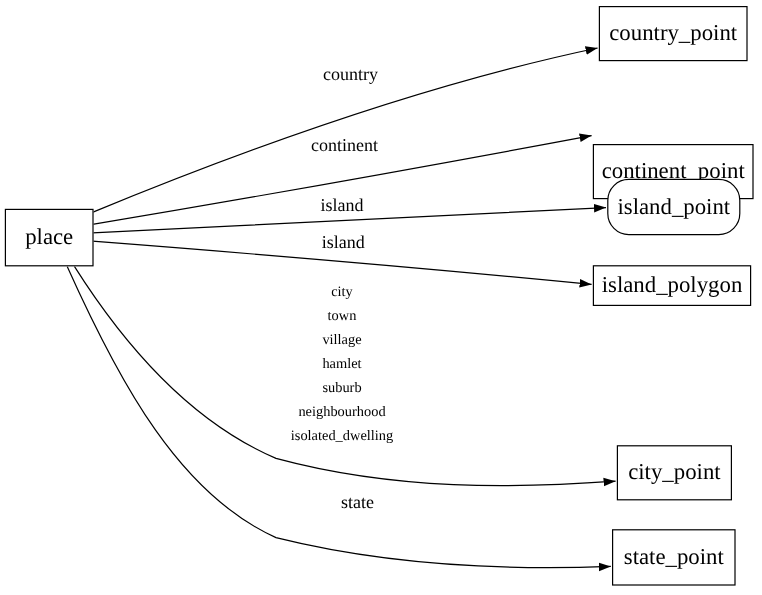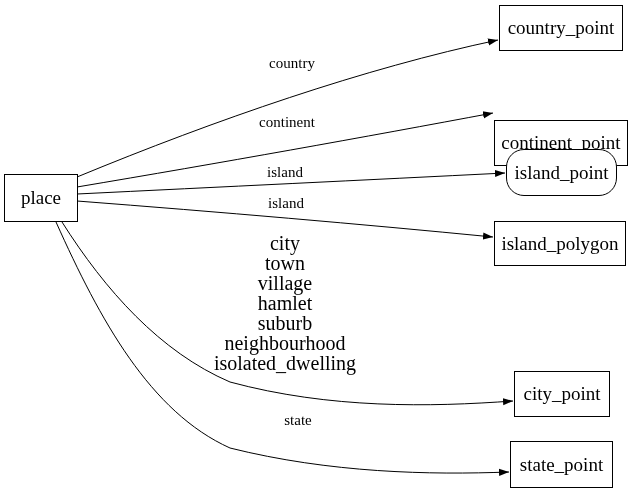--- a/index.html
+++ b/index.html
@@ -42,31 +42,31 @@
   .edge-label {
     position: absolute;
     transform: translate(-50%, -50%);
     font-size: 15px;
     white-space: nowrap;
     text-align: center;
   }
   .edge-label-block {
     position: absolute;
     transform: translateX(-50%);
-    font-size: 20px;
+    font-size: 12px;
     line-height: 20px;
     text-align: center;
     white-space: nowrap;
   }
   
   #node-place            { left: 4px;   top: 174px; width: 74px;  height: 48px; }
   #node-country-point    { left: 499px; top: 5px;   width: 124px; height: 46px; }
   #node-continent-point  { left: 494px; top: 76px;  width: 134px; height: 46px; margin-top: 44px; }
   #node-island-point     { left: 506px; top: 149px; width: 111px; height: 47px; border-radius: 18px; }
-  #node-island-polygon   { left: 494px; top: 221px; width: 132px; height: 45px; }
+  #node-island-polygon   { left: 494px; top: 221px; width: 132px; height: 34px; }
   #node-city-point       { left: 514px; top: 371px; width: 96px;  height: 46px; }
   #node-state-point      { left: 510px; top: 441px; width: 103px; height: 47px; text-align: center; }
   
   #label-country   { left: 292px; top: 63px; }
   #label-continent { left: 287px; top: 122px; }
   #label-island-1  { left: 285px; top: 172px; }
   #label-island-2  { left: 286px; top: 203px; }
   #label-city-group{ left: 285px; top: 233px; }
   #label-state     { left: 287px; top: 420px; margin-left: 11px; }
 </style>

